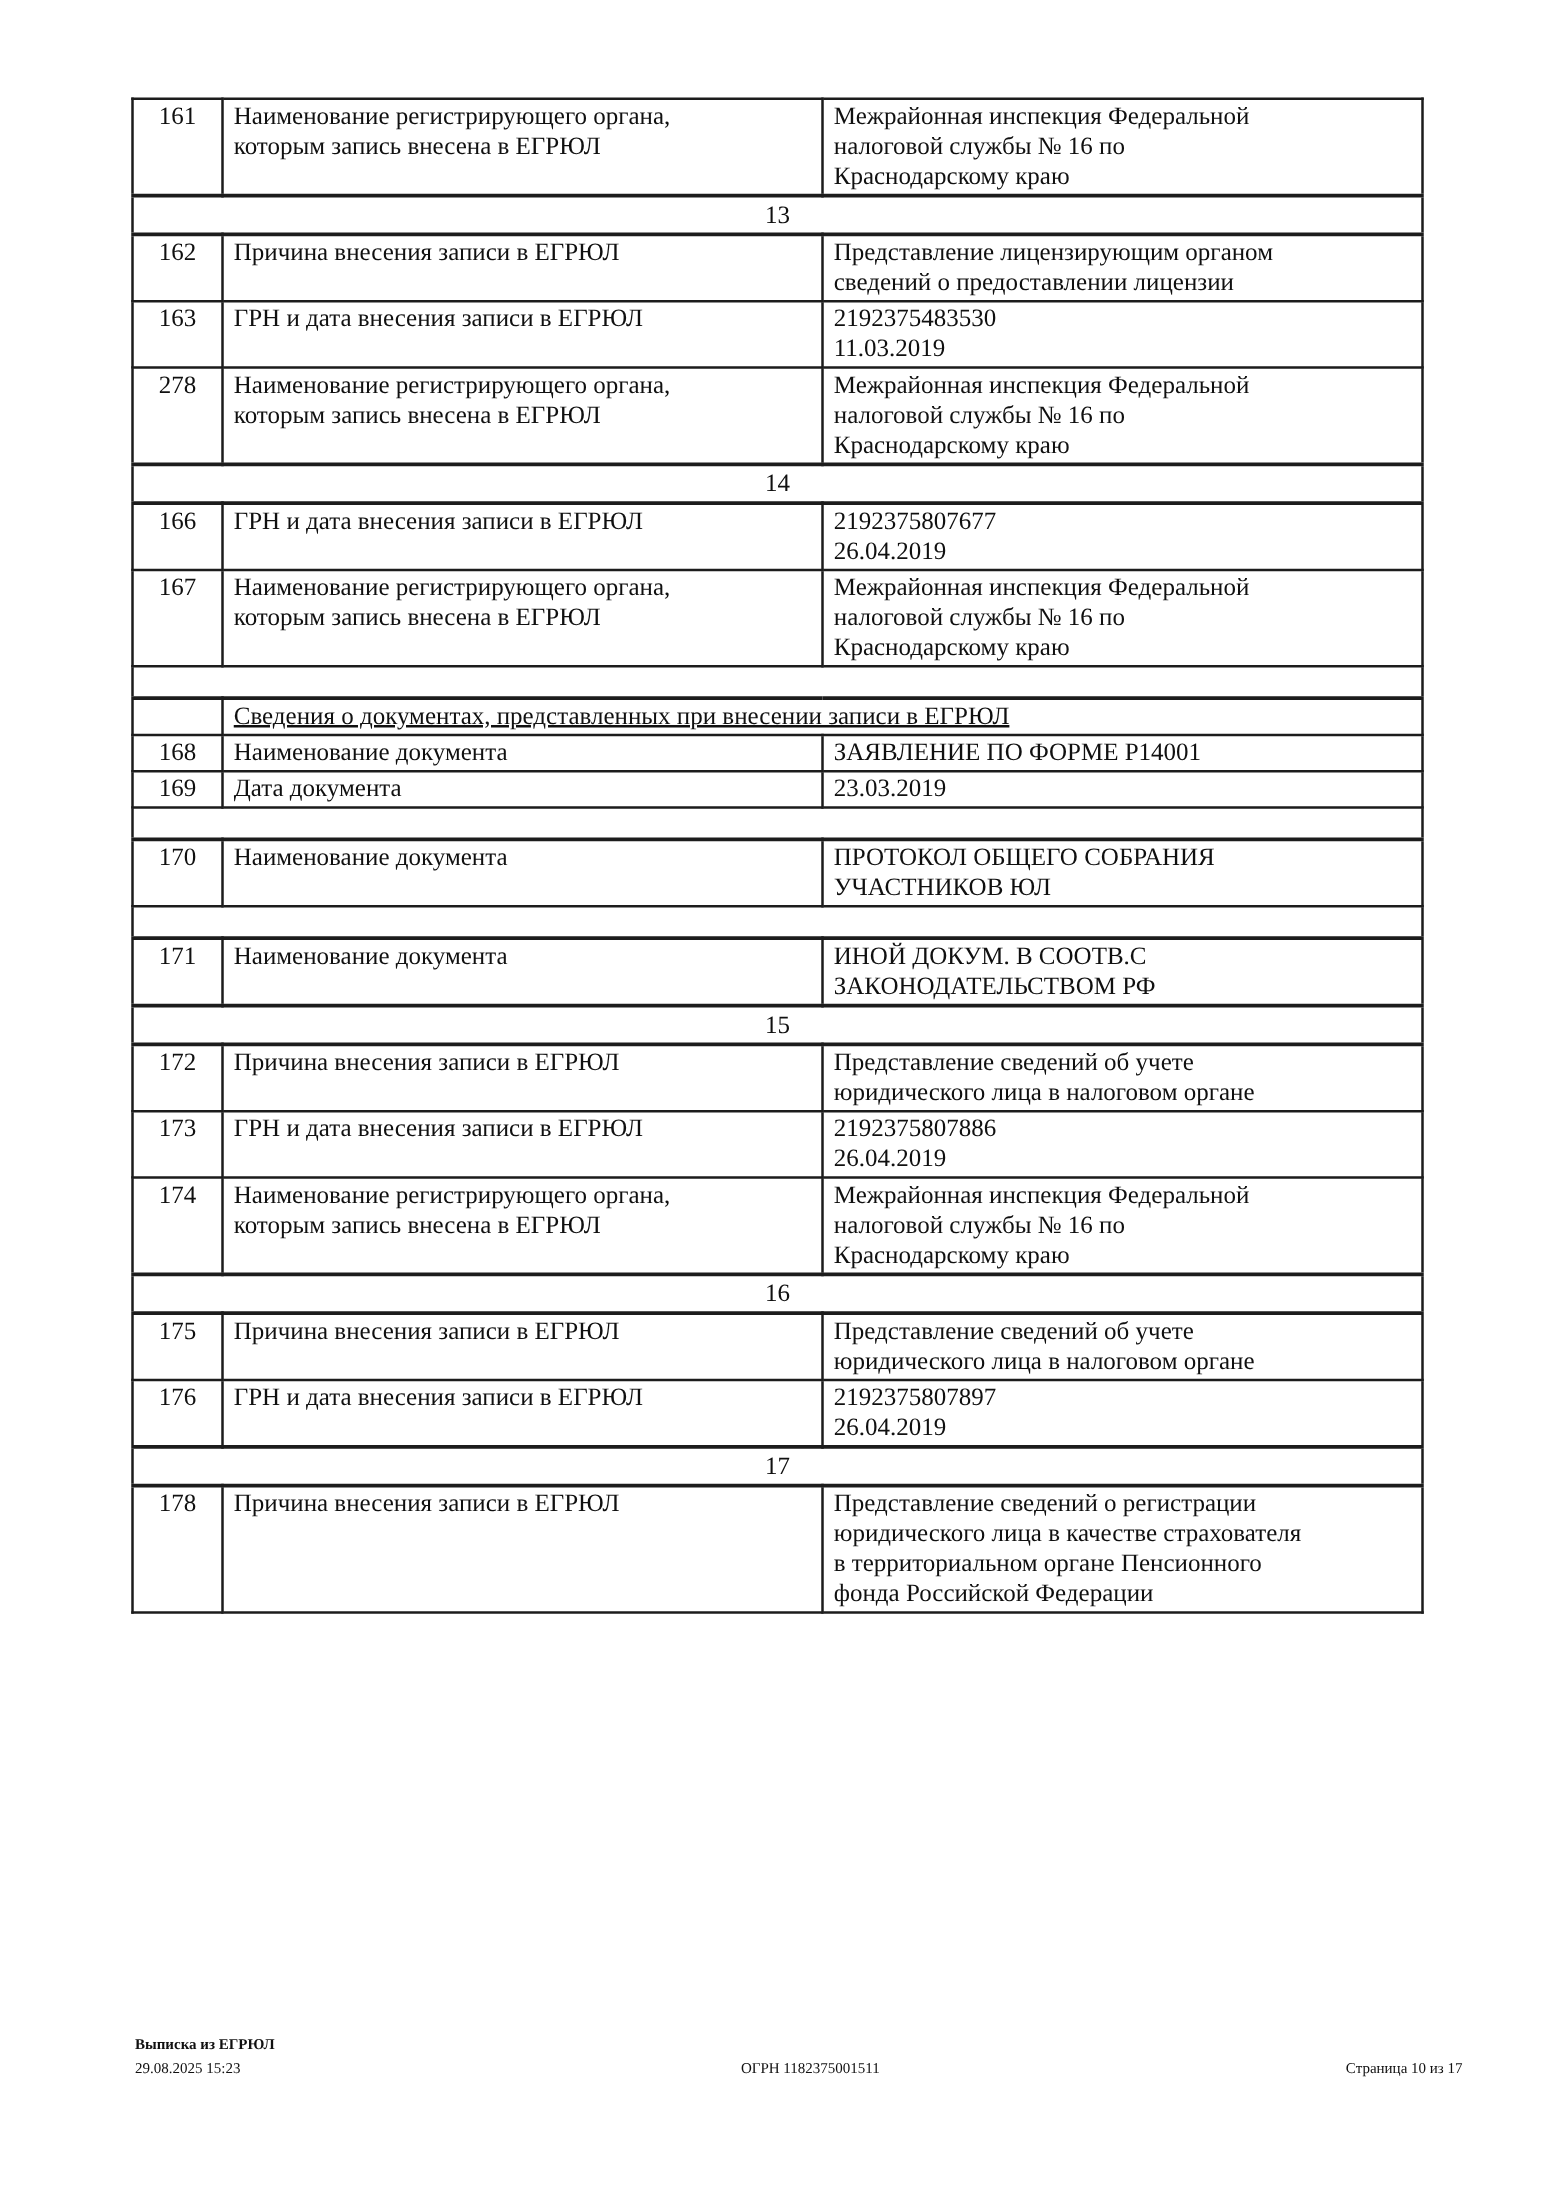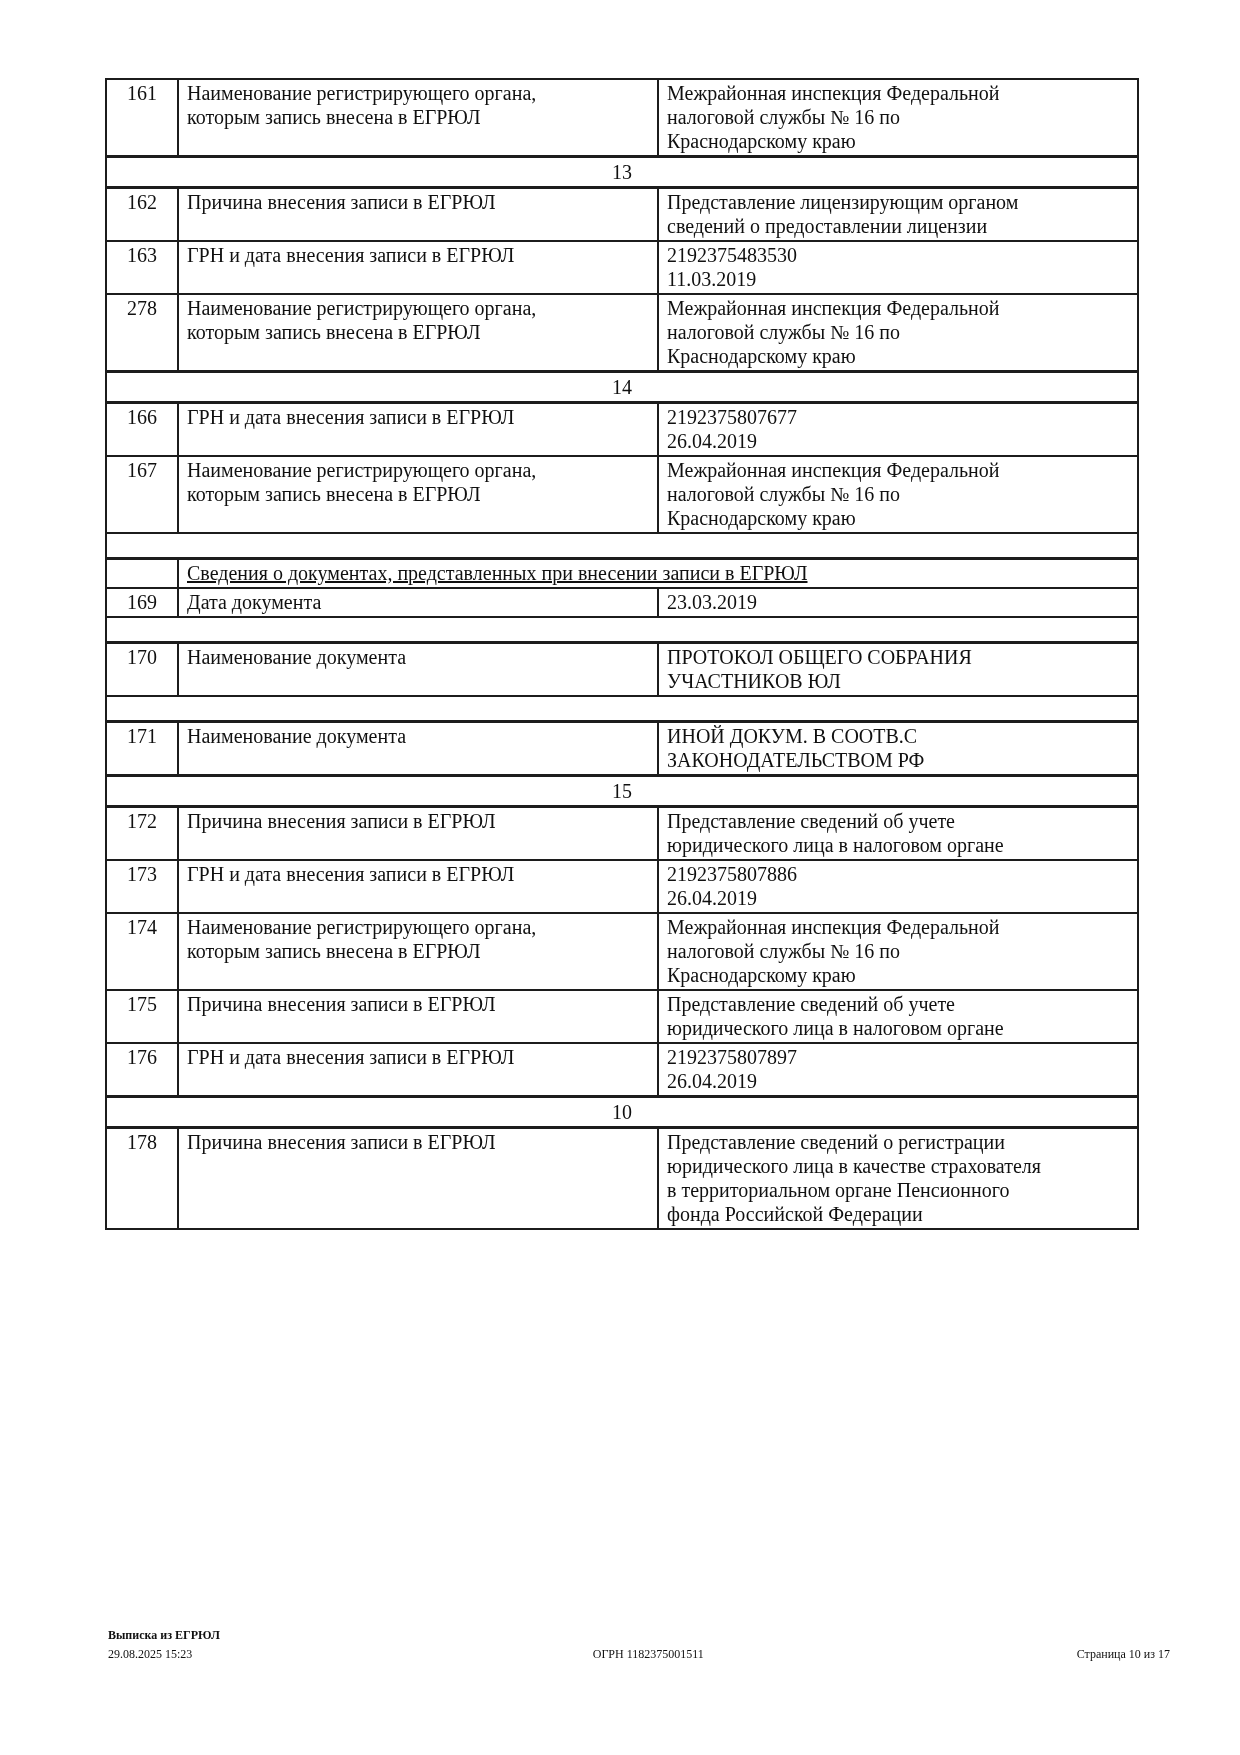--- a/index.html
+++ b/index.html
@@ -139,20 +139,25 @@
 Краснодарскому краю</td>
         </tr>
         <tr class="spacer">
           <td class="spacer-cell" colspan="3"></td>
         </tr>
         <tr class="group-header">
           <td class="num"></td>
           <td class="group-header-cell" colspan="2">Сведения о документах, представленных при внесении записи в ЕГРЮЛ</td>
         </tr>
         <tr class="data">
+          <td class="num">168</td>
+          <td class="label">Наименование документа</td>
+          <td class="value">ЗАЯВЛЕНИЕ ПО ФОРМЕ Р14001</td>
+        </tr>
+        <tr class="data">
           <td class="num">169</td>
           <td class="label">Дата документа</td>
           <td class="value">23.03.2019</td>
         </tr>
         <tr class="spacer">
           <td class="spacer-cell" colspan="3"></td>
         </tr>
         <tr class="data">
           <td class="num">170</td>
           <td class="label">Наименование документа</td>
@@ -184,34 +189,37 @@
 26.04.2019</td>
         </tr>
         <tr class="data">
           <td class="num">174</td>
           <td class="label">Наименование регистрирующего органа,
 которым запись внесена в ЕГРЮЛ</td>
           <td class="value">Межрайонная инспекция Федеральной
 налоговой службы № 16 по
 Краснодарскому краю</td>
         </tr>
+        <tr class="section">
+          <td class="section-cell" colspan="3">16</td>
+        </tr>
         <tr class="data">
           <td class="num">175</td>
           <td class="label">Причина внесения записи в ЕГРЮЛ</td>
           <td class="value">Представление сведений об учете
 юридического лица в налоговом органе</td>
         </tr>
         <tr class="data">
           <td class="num">176</td>
           <td class="label">ГРН и дата внесения записи в ЕГРЮЛ</td>
           <td class="value">2192375807897
 26.04.2019</td>
         </tr>
         <tr class="section">
-          <td class="section-cell" colspan="3">10</td>
+          <td class="section-cell" colspan="3">17</td>
         </tr>
         <tr class="data">
           <td class="num">178</td>
           <td class="label">Причина внесения записи в ЕГРЮЛ</td>
           <td class="value">Представление сведений о регистрации
 юридического лица в качестве страхователя
 в территориальном органе Пенсионного
 фонда Российской Федерации</td>
         </tr>
       </tbody>

